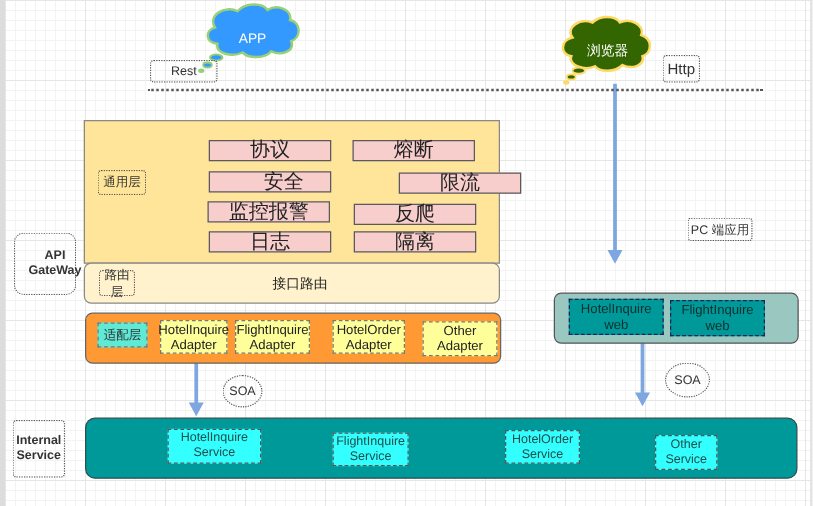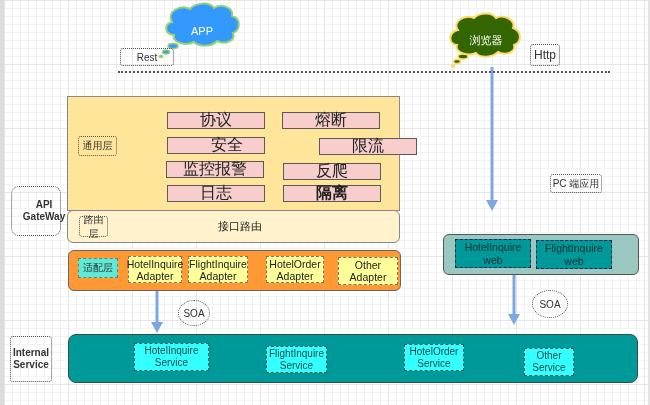--- a/index.html
+++ b/index.html
@@ -78,21 +78,21 @@
 <div class="abs dotted" style="left:78px;top:136px;width:39px;height:20px;font-size:10px;">通用层</div>
 
 <div class="abs center pinkbox" style="left:167px;top:112px;width:98px;height:17px;">协议</div>
 <div class="abs center pinkbox" style="left:167px;top:137px;width:98px;height:17px;padding-left:22px;">安全</div>
 <div class="abs center pinkbox" style="left:166px;top:161px;width:98px;height:17px;">监控报警</div>
 <div class="abs center pinkbox" style="left:167px;top:185px;width:98px;height:17px;">日志</div>
 
 <div class="abs center pinkbox" style="left:282px;top:112px;width:98px;height:17px;">熔断</div>
 <div class="abs center pinkbox" style="left:282px;top:138px;width:98px;height:17px;margin-left:37px;">限流</div>
 <div class="abs center pinkbox" style="left:283px;top:163px;width:98px;height:17px;">反爬</div>
-<div class="abs center pinkbox" style="left:283px;top:185px;width:98px;height:17px;font-weight:bold;">隔离</div>
+<div class="abs center pinkbox" style="left:283px;top:185px;width:98px;height:17px;">隔离</div>
 
 <div class="abs" style="left:67px;top:210px;width:333px;height:33px;background:#fff2cc;border:1px solid #888;border-radius:6px;"></div>
 <div class="abs dotted" style="left:79px;top:216px;width:29px;height:21px;font-size:10px;">路由层</div>
 <div class="abs center" style="left:200px;top:216px;width:80px;height:20px;font-size:11px;color:#222;">接口路由</div>
 
 <div class="abs" style="left:68px;top:250px;width:333px;height:41px;background:#ff9933;border:1px solid #666;border-radius:6px;"></div>
 <div class="abs center" style="left:78px;top:258px;width:40px;height:20px;background:#5eead4;border:1px dashed #777;font-size:10px;color:#333;">适配层</div>
 
 <div class="abs center adapter" style="left:128px;top:256px;width:54px;height:27px;flex-direction:column;">
   <span>HotelInquire</span>

